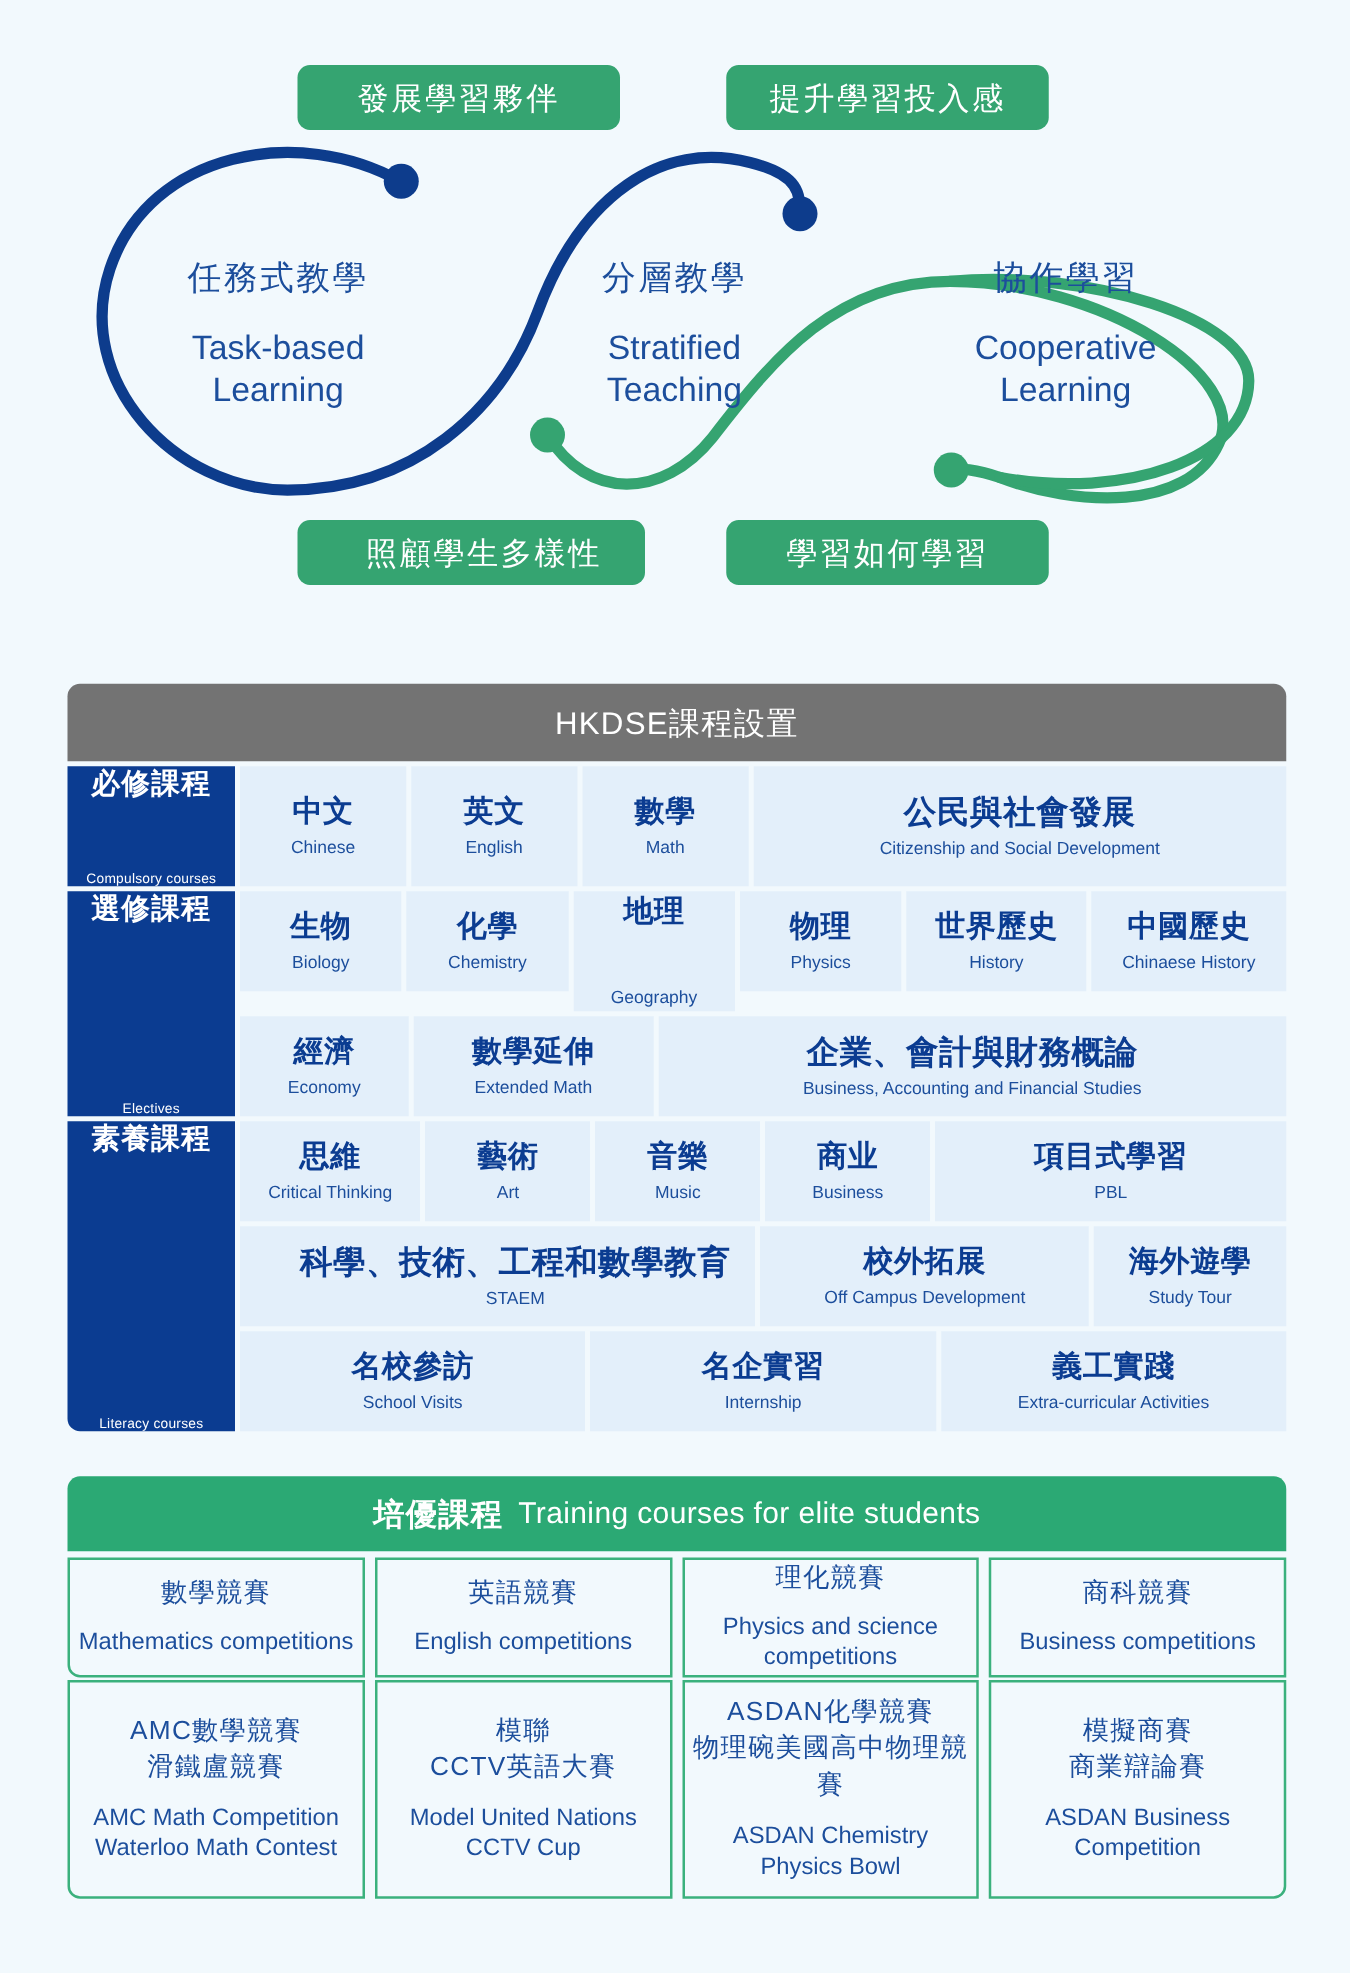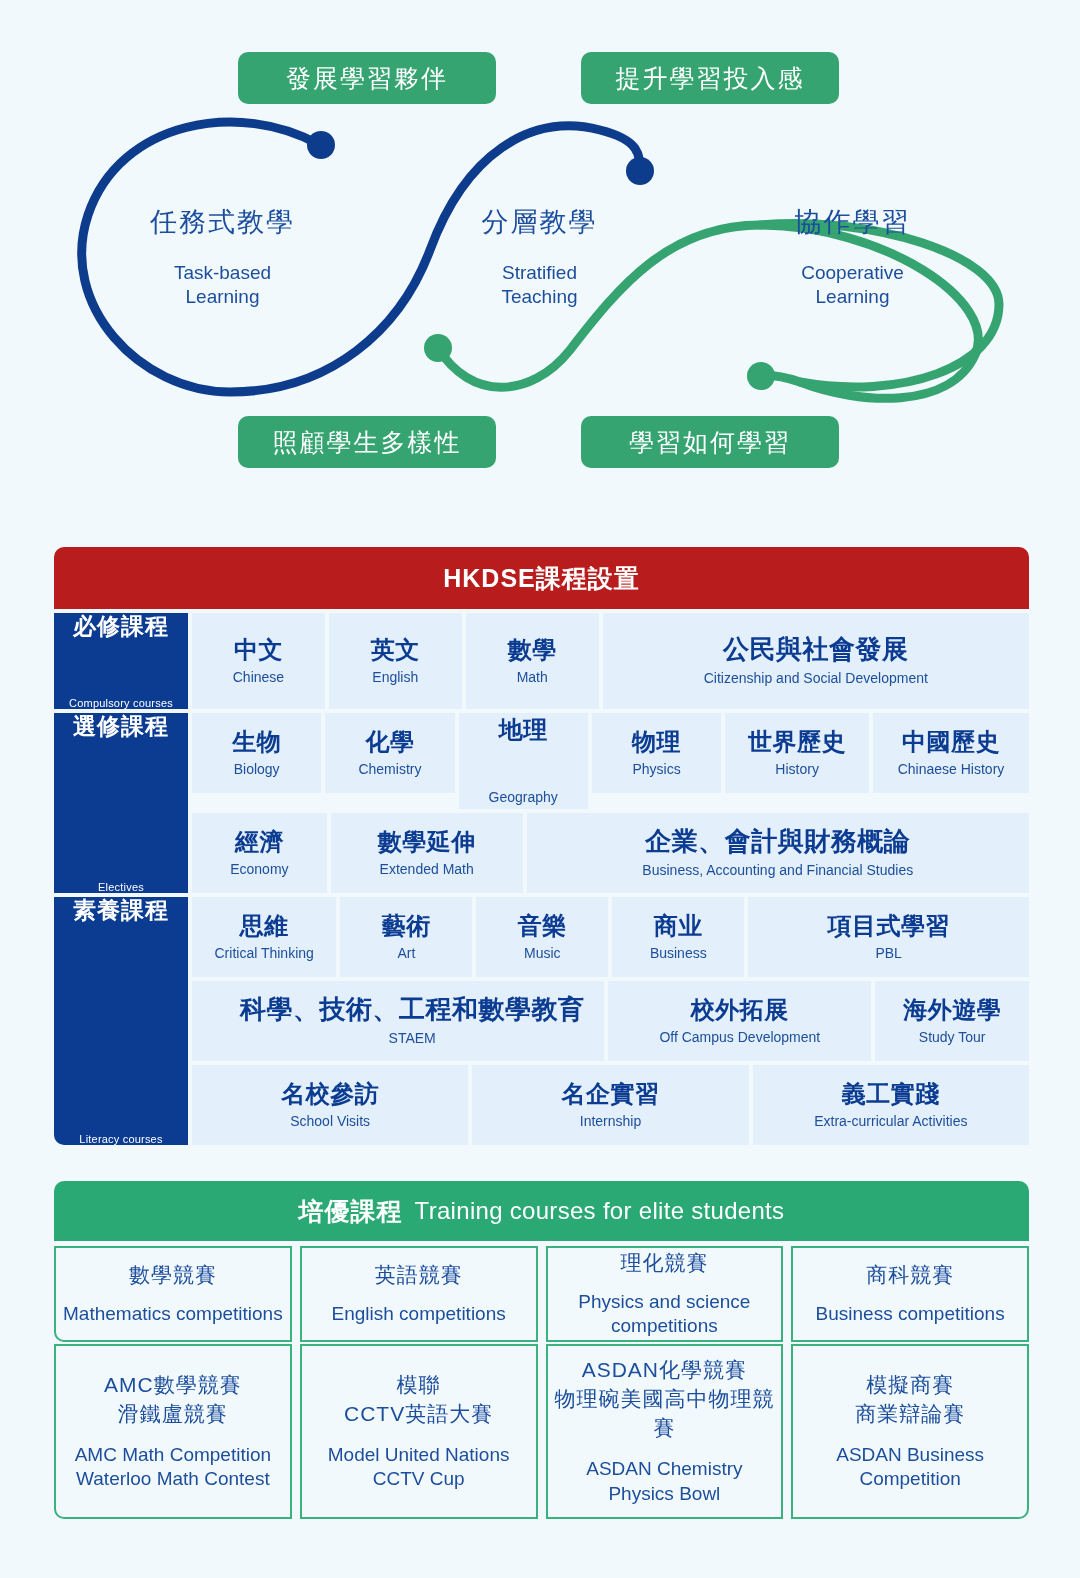--- a/index.html
+++ b/index.html
@@ -30,33 +30,33 @@
   .pill.green{background:#35A471;}
   .node-label{
     position:absolute;
     text-align:center;
     z-index:4;
     color:#1C4E9C;
     line-height:1.26;
     white-space:nowrap;
   }
   .node-label .cn{font-size:27px;letter-spacing:2px;display:block;margin-bottom:22px;}
-  .node-label .en{font-size:19px;display:block;}
+  .node-label .en{font-size:27px;display:block;}
 
   
   #dse{
     position:absolute;left:54px;top:547px;width:975px;
   }
   .sec-header{
-    background:#b91c1c;
+    background:#737373;
     color:#fff;
     border-radius:10px 10px 0 0;
     height:62px;
     display:flex;align-items:center;justify-content:center;
-    font-size:25px;font-weight:bold;letter-spacing:1px;
+    font-size:25px;font-weight:normal;letter-spacing:1px;
   }
   .dse-body{display:flex;flex-direction:column;gap:4px;margin-top:4px;}
   .dse-group{display:flex;gap:4px;}
   .dse-side{
     background:#0B3C91;color:#fff;
     width:134px;flex:0 0 134px;
     display:flex;flex-direction:column;align-items:center;justify-content:space-between;
     text-align:center;
   }
   .dse-side .cn{font-size:23px;font-weight:bold;letter-spacing:1px;line-height:1.15;}
@@ -129,21 +129,21 @@
 
     <circle cx="321" cy="145" r="14" fill="#0D3C8C"></circle>
     <circle cx="640" cy="171" r="14" fill="#0D3C8C"></circle>
     <circle cx="438" cy="348" r="14" fill="#35A471"></circle>
     <circle cx="761" cy="376" r="14" fill="#35A471"></circle>
   </svg>
 
   <div class="pill green" style="left:238px;top:52px;width:258px;">發展學習夥伴</div>
   <div class="pill green" style="left:581px;top:52px;width:258px;">提升學習投入感</div>
 
-  <div class="pill green" style="left:238px;top:416px;width:258px;">照顧學生多樣性</div>
+  <div class="pill green" style="left:238px;top:416px;width:258px;padding-left:20px;">照顧學生多樣性</div>
   <div class="pill green" style="left:581px;top:416px;width:258px;">學習如何學習</div>
 
   <div class="node-label" style="left:95px;top:205px;width:255px;">
     <span class="cn">任務式教學</span>
     <span class="en">Task-based</span>
     <span class="en">Learning</span>
   </div>
   <div class="node-label" style="left:412px;top:205px;width:255px;">
     <span class="cn">分層教學</span>
     <span class="en">Stratified</span>

